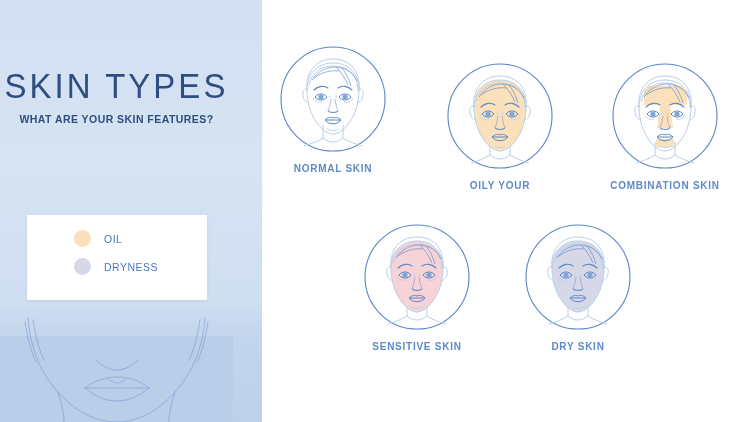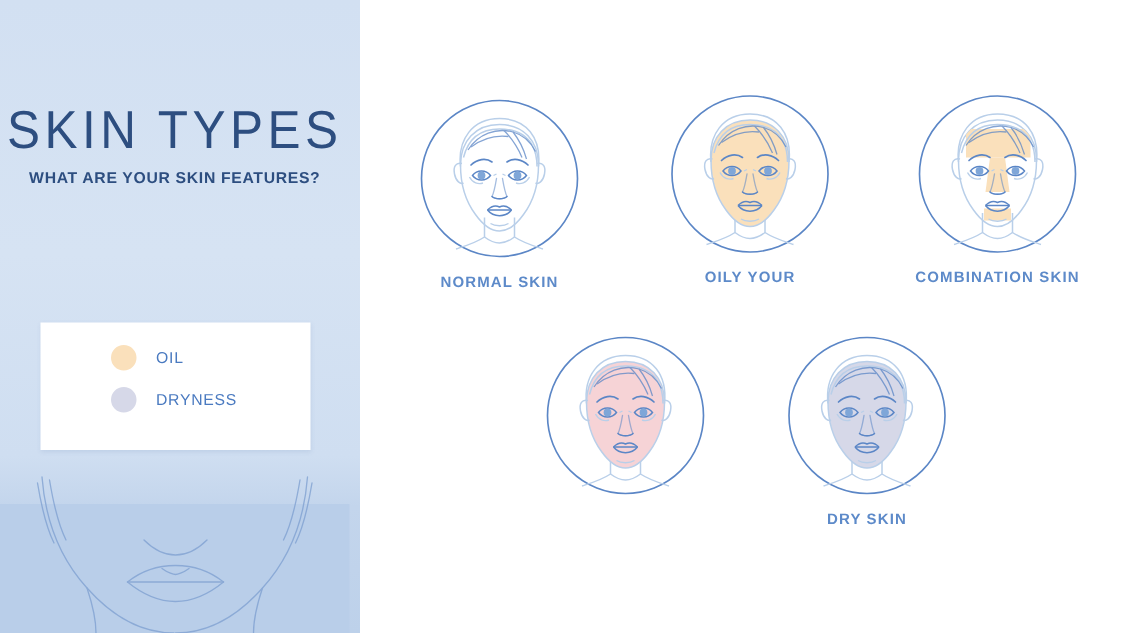--- a/index.html
+++ b/index.html
@@ -7,21 +7,21 @@
   body{
     width:750px;height:422px;overflow:hidden;
     background:#ffffff;
     font-family:"Liberation Sans", sans-serif;
     position:relative;
   }
   #stage{position:absolute;left:0;top:0;width:750px;height:422px;background:#ffffff;}
 
   
   .left-panel{
-    position:absolute;left:0;top:0;width:240px;height:422px;
+    position:absolute;left:0;top:0;width:262px;height:422px;
     background:linear-gradient(180deg,#d2e0f2 0%,#d6e3f3 40%,#cfdef1 72%,#c3d5ec 80%,#bdd1ea 100%);
     overflow:hidden;
   }
   .panel-lower-band{
     position:absolute;left:0;top:336px;width:233px;height:86px;
     background:#b9cee9;
   }
   .deco-face{position:absolute;left:0;top:318px;width:233px;height:104px;}
   .title-block{position:absolute;left:0;top:66px;width:233px;text-align:center;}
   .main-title{
@@ -106,21 +106,21 @@
           <span class="legend-label">DRYNESS</span>
         </div>
 
 
       </div>
     </div>
   </div>
 
   <div class="cards">
 
-    <div class="card" style="left:30px;top:65px;">
+    <div class="card" style="left:30px;top:45px;">
       <div class="circle-wrap">
 <svg width="108" height="108" viewBox="0 0 108 108">
   <defs>
     <clipPath id="cp-none-ffffff">
       <path d="M54 18 C70 18 80 29 80 45 C80 58 76 70 70 78 C65 85 59 89 54 89
                C49 89 43 85 38 78 C32 70 28 58 28 45 C28 29 38 18 54 18 Z"></path>
     </clipPath>
   </defs>
 
   <circle cx="54" cy="54" r="52" fill="none" stroke="#5b86c6" stroke-width="1.1"></circle>
@@ -405,20 +405,21 @@
     <path d="M46 75 C49 72 52 72 54 73 C56 72 59 72 62 75"></path>
     <path d="M46 75 C50 80 58 80 62 75"></path>
     <path d="M46 75 L62 75"></path>
   </g>
 
   <g fill="none" stroke="#b9cfe9" stroke-width="0.9">
     <path d="M48 84 C51 86 57 86 60 84"></path>
   </g>
 </svg>
         </div>
+      <div class="card-label">SENSITIVE SKIN</div>
     </div>
 
     <div class="card" style="left:275px;top:223px;text-align:center;">
       <div class="circle-wrap">
 <svg width="108" height="108" viewBox="0 0 108 108">
   <defs>
     <clipPath id="cp-full-d6d8e8">
       <path d="M54 18 C70 18 80 29 80 45 C80 58 76 70 70 78 C65 85 59 89 54 89
                C49 89 43 85 38 78 C32 70 28 58 28 45 C28 29 38 18 54 18 Z"></path>
     </clipPath>

